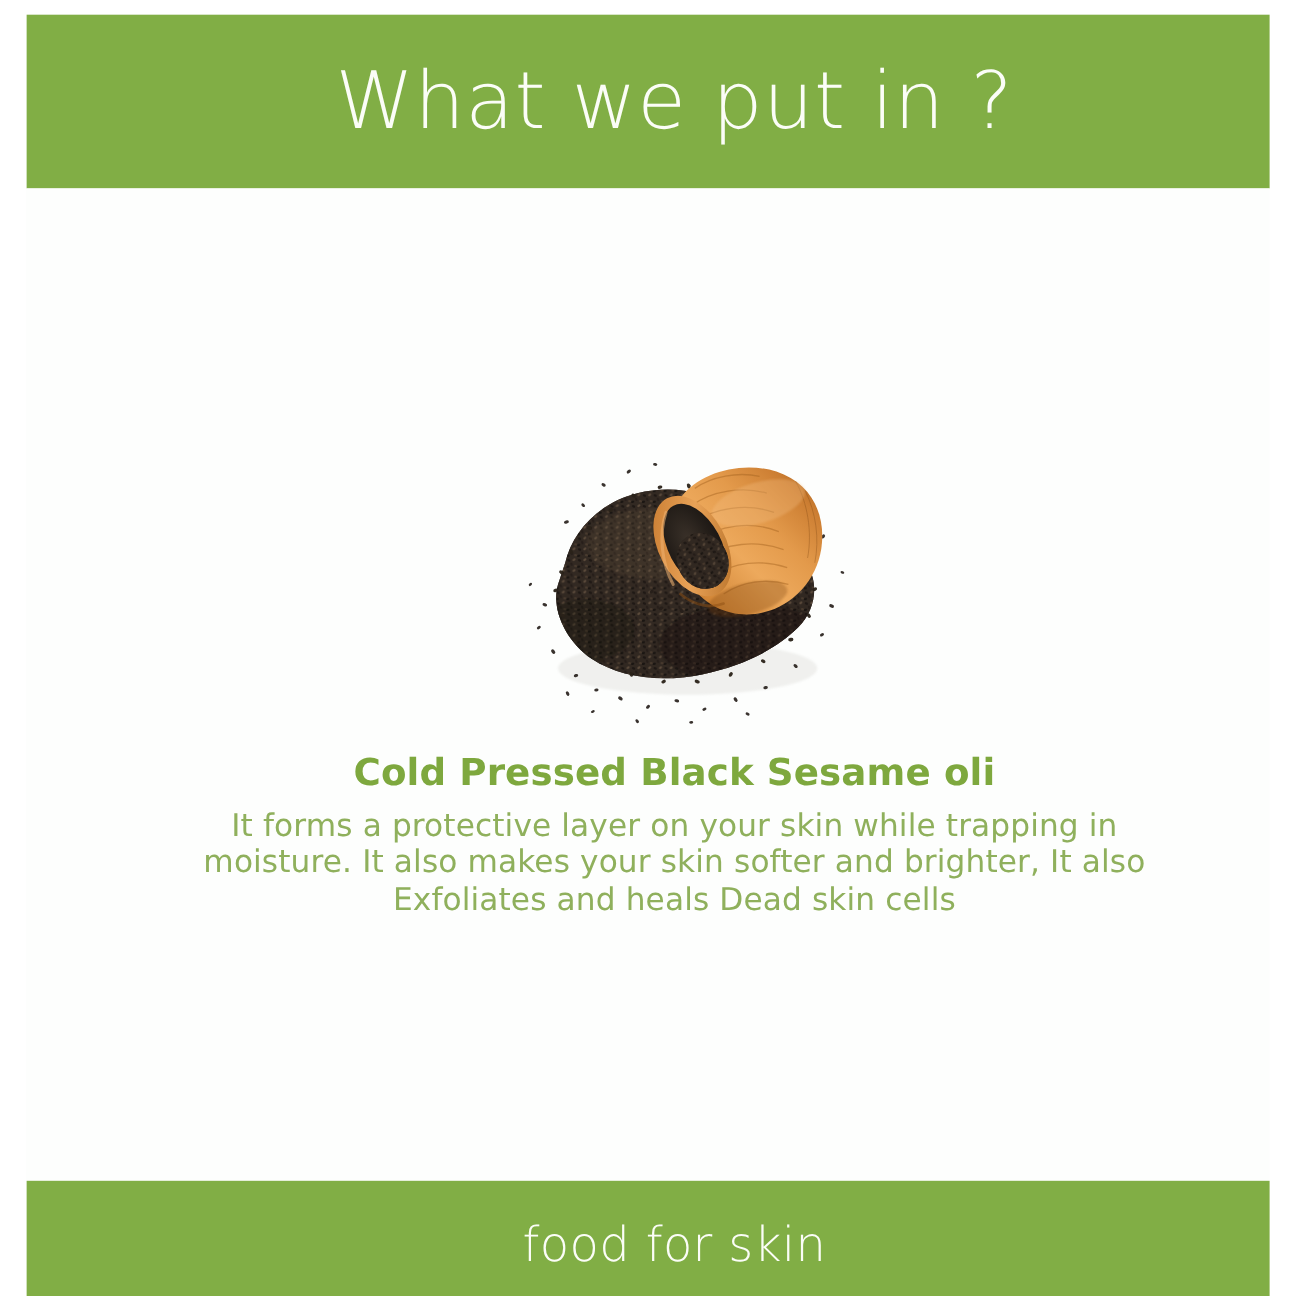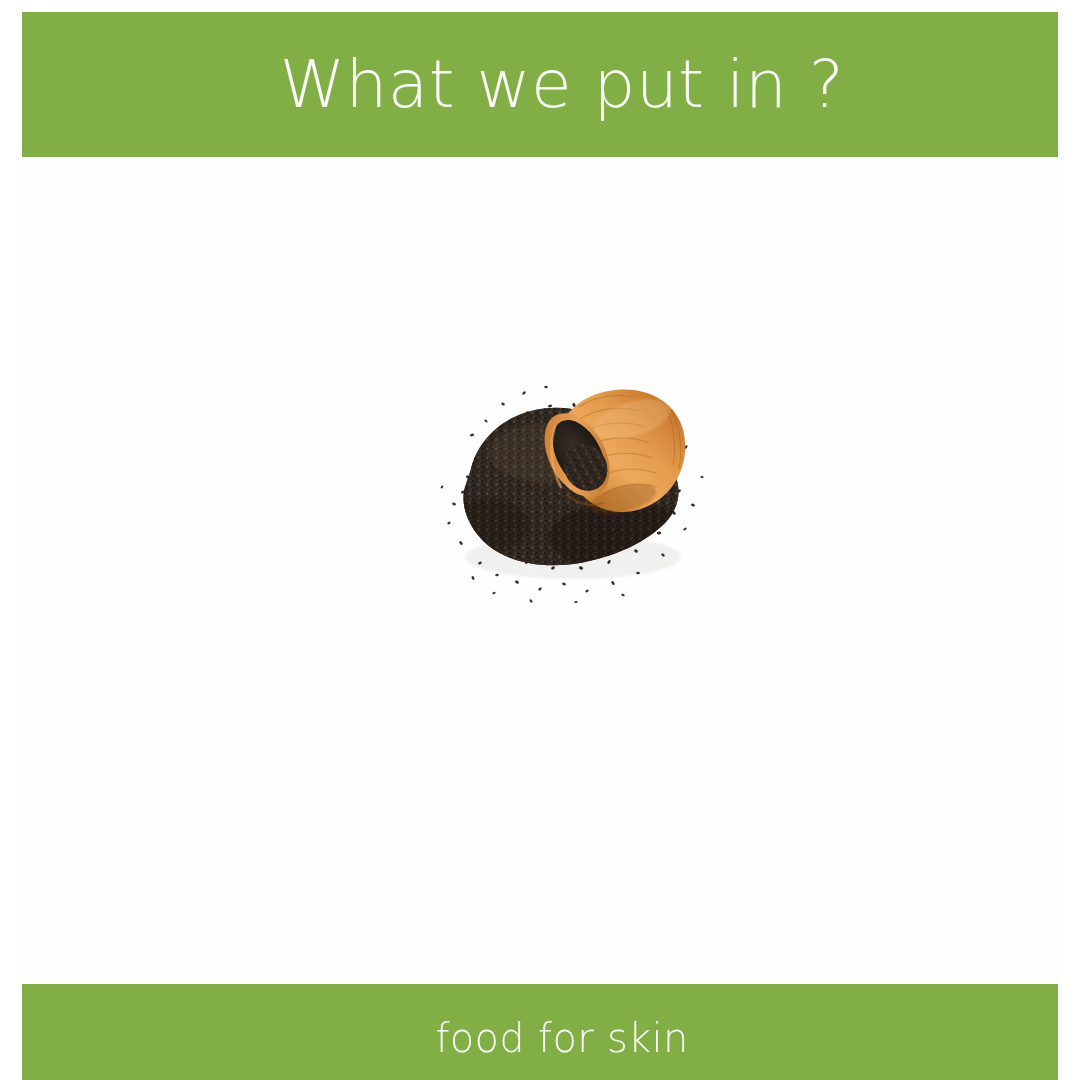--- a/index.html
+++ b/index.html
@@ -290,20 +290,24 @@
             <ellipse cx="132" cy="140" rx="2.2" ry="1.5" transform="rotate(30 132 140)"></ellipse>
             <ellipse cx="124" cy="150" rx="2.0" ry="1.4" transform="rotate(-20 124 150)"></ellipse>
             <ellipse cx="141" cy="152" rx="2.1" ry="1.4" transform="rotate(50 141 152)"></ellipse>
             <ellipse cx="116" cy="136" rx="1.9" ry="1.3" transform="rotate(-40 116 136)"></ellipse>
             <ellipse cx="156" cy="158" rx="2.0" ry="1.4" transform="rotate(16 156 158)"></ellipse>
           </g>
         </g>
       </svg>
     </div>
 
+    <div class="caption">
+      <div class="product-title">Cold Pressed Black Sesame oli</div>
+      <div class="product-desc">It forms a protective layer on your skin while trapping in moisture. It also makes your skin softer and brighter, It also Exfoliates and heals Dead skin cells</div>
+    </div>
 
   </div>
 
   <div class="bottom-banner">
     <div class="bottom-banner-tagline">food for skin</div>
   </div>
 
 </div>
 
 </body></html>

